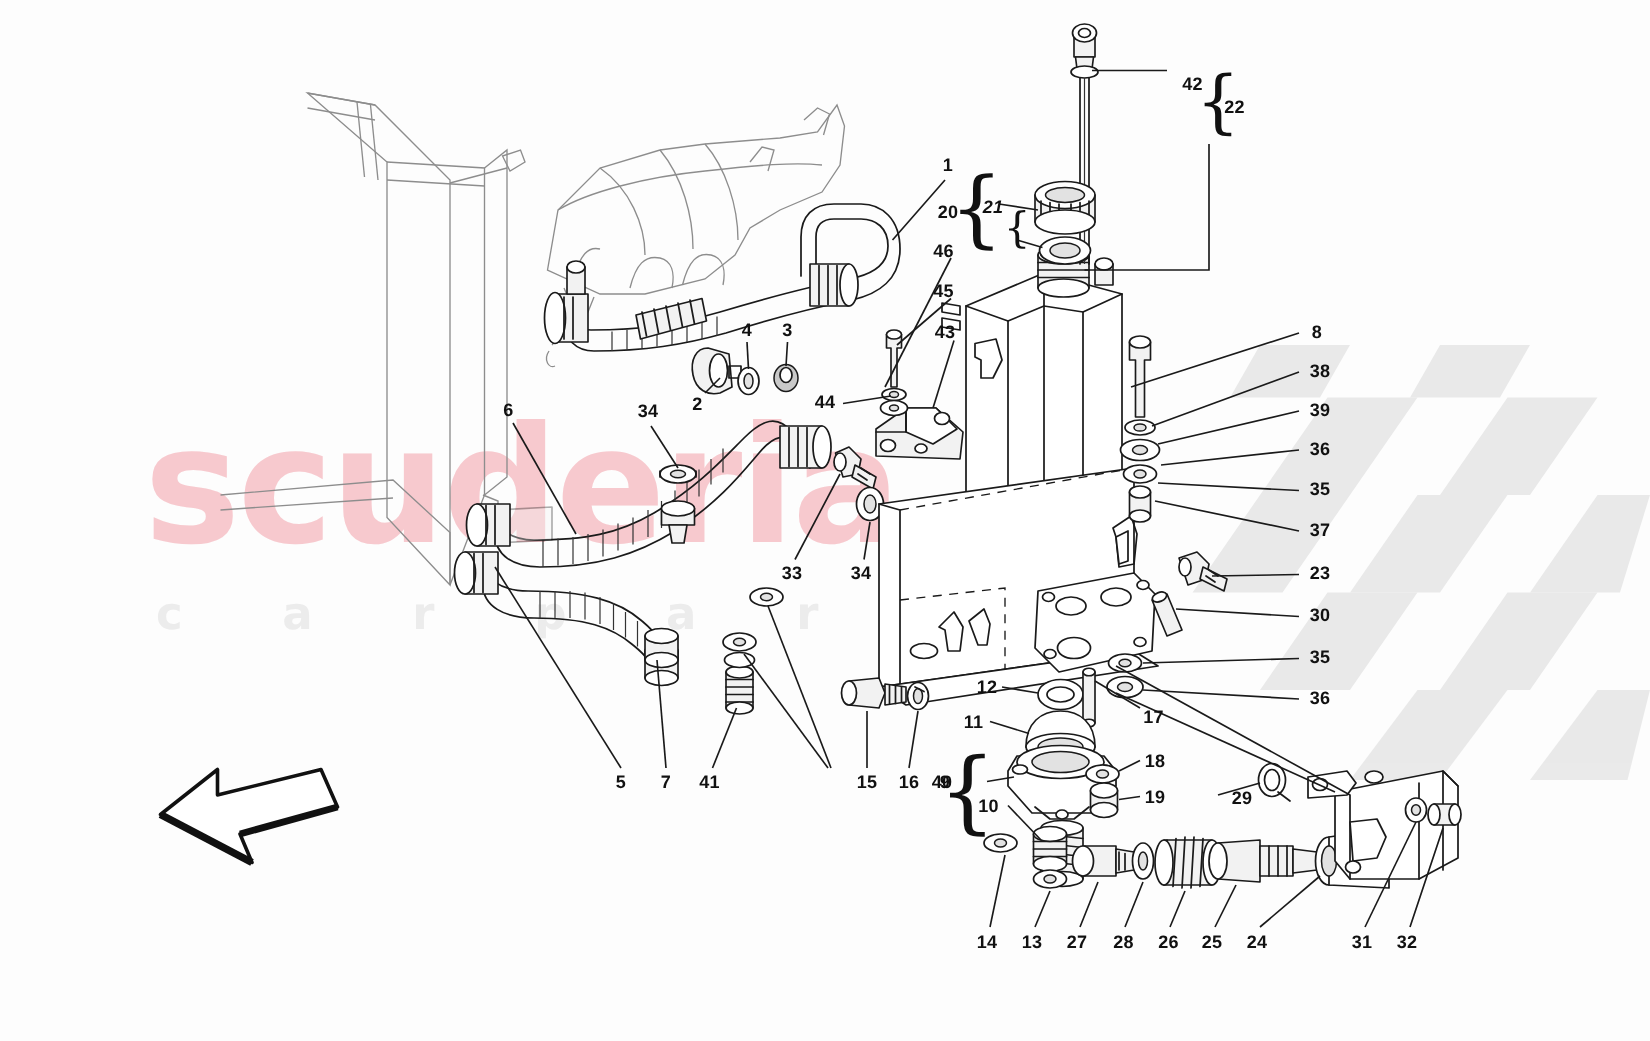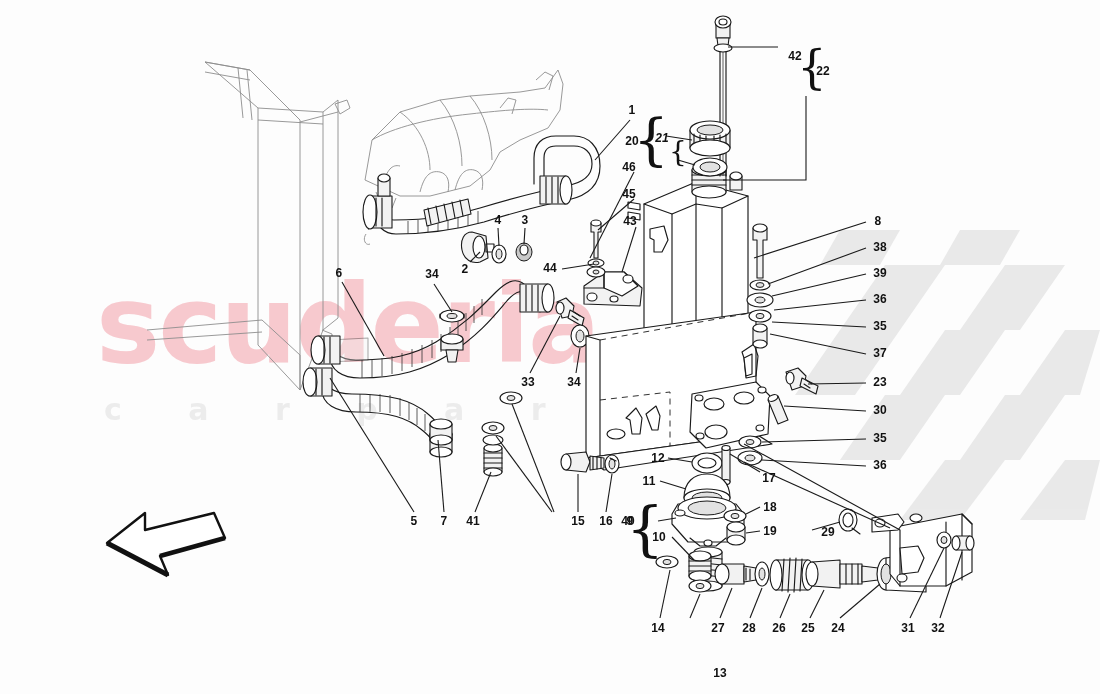--- a/index.html
+++ b/index.html
@@ -690,21 +690,21 @@
       <div class="label" style="left: 800px; top: 532px; margin-left: 28px;">29</div>
       <div class="label" style="left: 630px; top: 521px;">9</div>
       <div class="label" style="left: 659px; top: 537px;">10</div>
       <div class="label" style="left: 414px; top: 521px;">5</div>
       <div class="label" style="left: 444px; top: 521px;">7</div>
       <div class="label" style="left: 473px; top: 521px;">41</div>
       <div class="label" style="left: 584px; top: 521px; margin-left: 44px;">40</div>
       <div class="label" style="left: 578px; top: 521px;">15</div>
       <div class="label" style="left: 606px; top: 521px; text-align: right;">16</div>
       <div class="label" style="left: 658px; top: 628px;">14</div>
-      <div class="label" style="left: 720px; top: 628px; margin-top: 45px;">13</div>
+      <div class="label" style="left: 688px; top: 628px;">13</div>
       <div class="label" style="left: 718px; top: 628px;">27</div>
       <div class="label" style="left: 749px; top: 628px;">28</div>
       <div class="label" style="left: 779px; top: 628px;">26</div>
       <div class="label" style="left: 808px; top: 628px;">25</div>
       <div class="label" style="left: 838px; top: 628px;">24</div>
       <div class="label" style="left: 908px; top: 628px;">31</div>
       <div class="label" style="left: 938px; top: 628px;">32</div>
     </div>
   <div id="braces">
       <div class="brace" style="left: 812px; top: 67px; font-size: 46px;">{</div>

